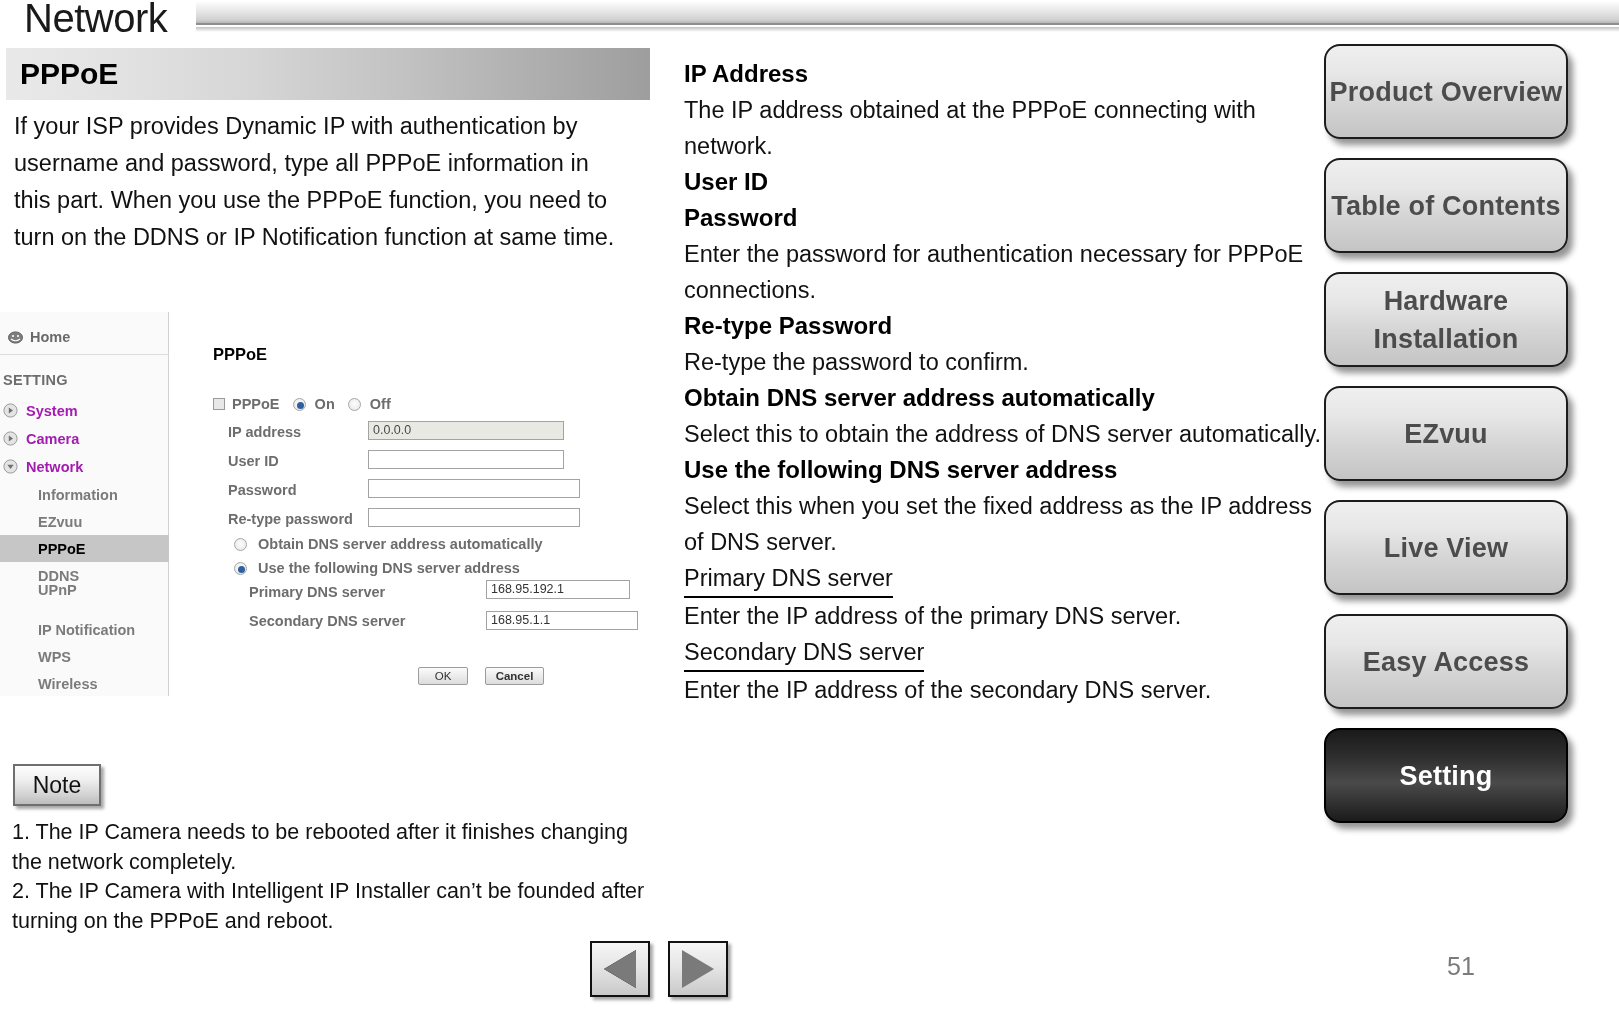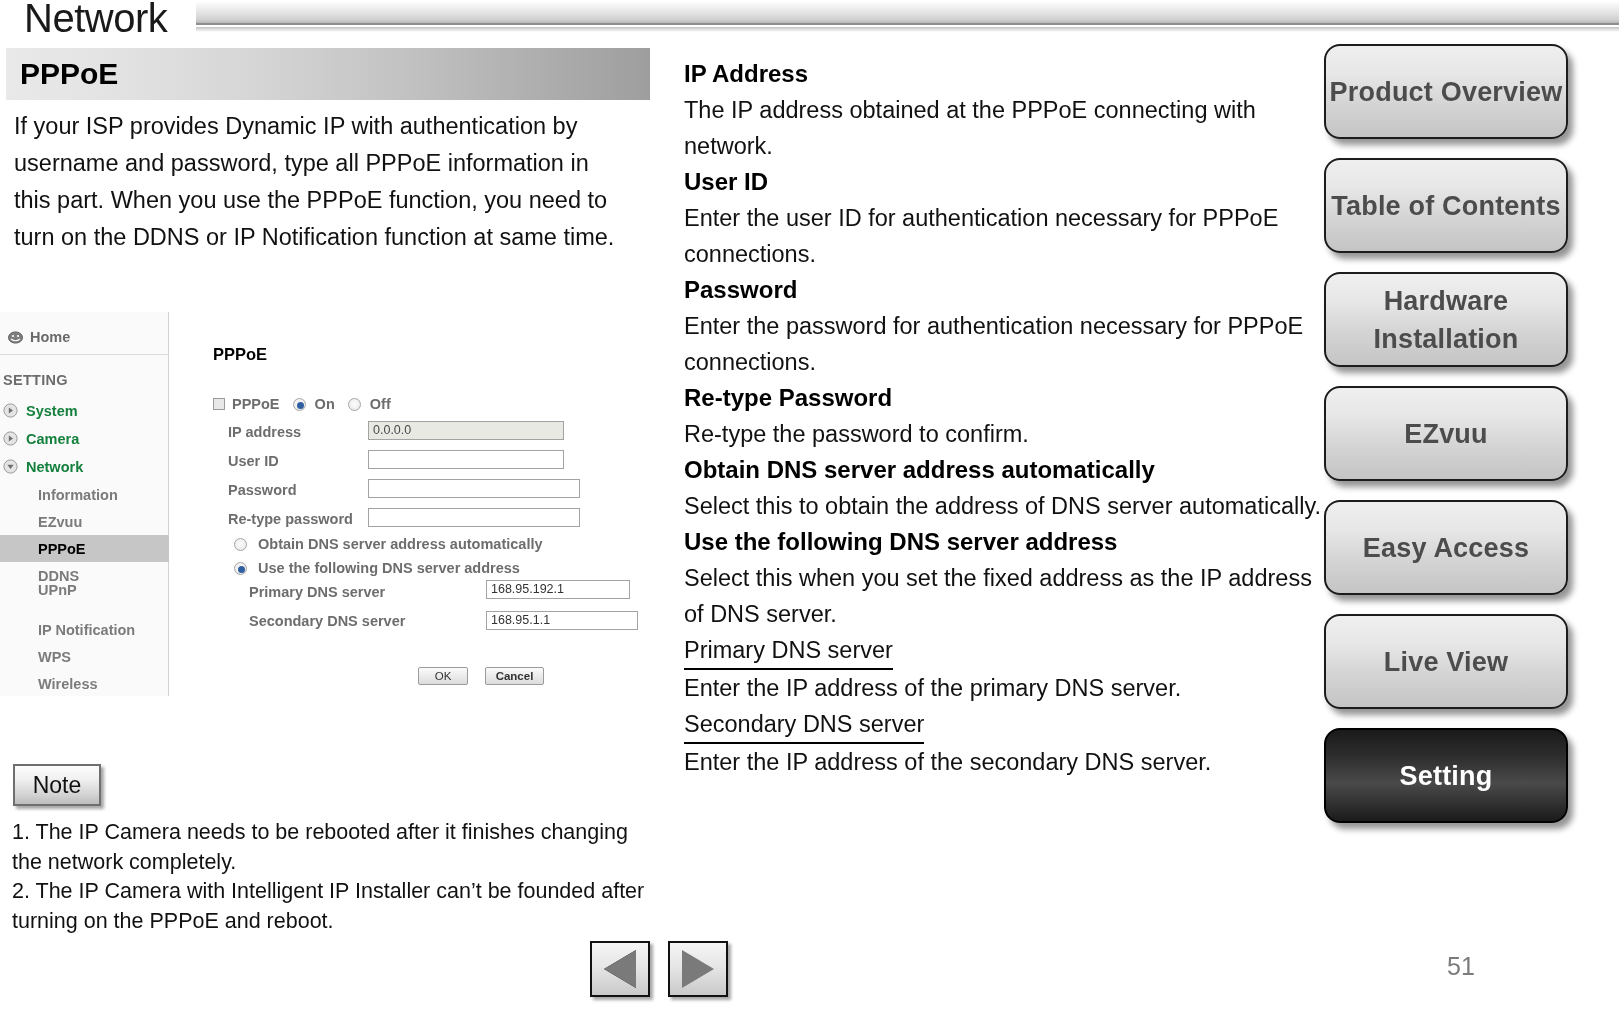--- a/index.html
+++ b/index.html
@@ -82,21 +82,21 @@
     background: #dcdcdc;
   }
   .wi-setting {
     position: absolute; left: 3px; top: 60px;
     font-size: 14.5px; font-weight: bold; color: #6d6d6d;
     letter-spacing: .3px;
   }
   .wi-group {
     position: absolute; left: 3px;
     display: flex; align-items: center; height: 27px;
-    font-size: 14.5px; font-weight: bold; color: #15803d;
+    font-size: 14.5px; font-weight: bold; color: #a21caf;
   }
   .wi-group .tri { margin-right: 8px; display:inline-block; line-height:0; }
   .wi-leaf {
     position: absolute; left: 0; width: 169px; height: 27px;
     display: flex; align-items: center;
     font-size: 14.5px; font-weight: bold; color: #7b7b7b;
     padding-left: 38px;
   }
   .wi-leaf.sel { background: #c6c6c6; color: #000; }
 
@@ -350,21 +350,20 @@
       <div>2. The IP Camera with Intelligent IP Installer can’t be founded after turning on the PPPoE and reboot.</div>
     </div>
   </div>
 
   <div class="mid-col">
 
     <div class="h">IP Address</div>
     <div class="p">The IP address obtained at the PPPoE connecting with network.</div>
 
     <div class="h">User ID</div>
-    <div class="p">Enter the user ID for authentication necessary for PPPoE connections.</div>
 
     <div class="h">Password</div>
     <div class="p">Enter the password for authentication necessary for PPPoE connections.</div>
 
     <div class="h">Re-type Password</div>
     <div class="p">Re-type the password to confirm.</div>
 
     <div class="h">Obtain DNS server address automatically</div>
     <div class="p">Select this to obtain the address of DNS server automatically.</div>
 
@@ -385,24 +384,24 @@
     <div class="rnav-btn">
         <span class="lbl">Table of Contents</span>
       </div>
     <div class="rnav-btn">
         <span class="lbl">Hardware Installation</span>
       </div>
     <div class="rnav-btn">
         <span class="lbl">EZvuu</span>
       </div>
     <div class="rnav-btn">
+        <span class="lbl">Live View</span>
+      </div>
+    <div class="rnav-btn">
         <span class="lbl">Easy Access</span>
-      </div>
-    <div class="rnav-btn">
-        <span class="lbl">Live View</span>
       </div>
     <div class="rnav-btn active">
         <span class="lbl">Setting</span>
       </div>
   </div>
 
   <div class="pager">
     <div class="pg-btn">
       <span class="tri-l"></span>
     </div>

